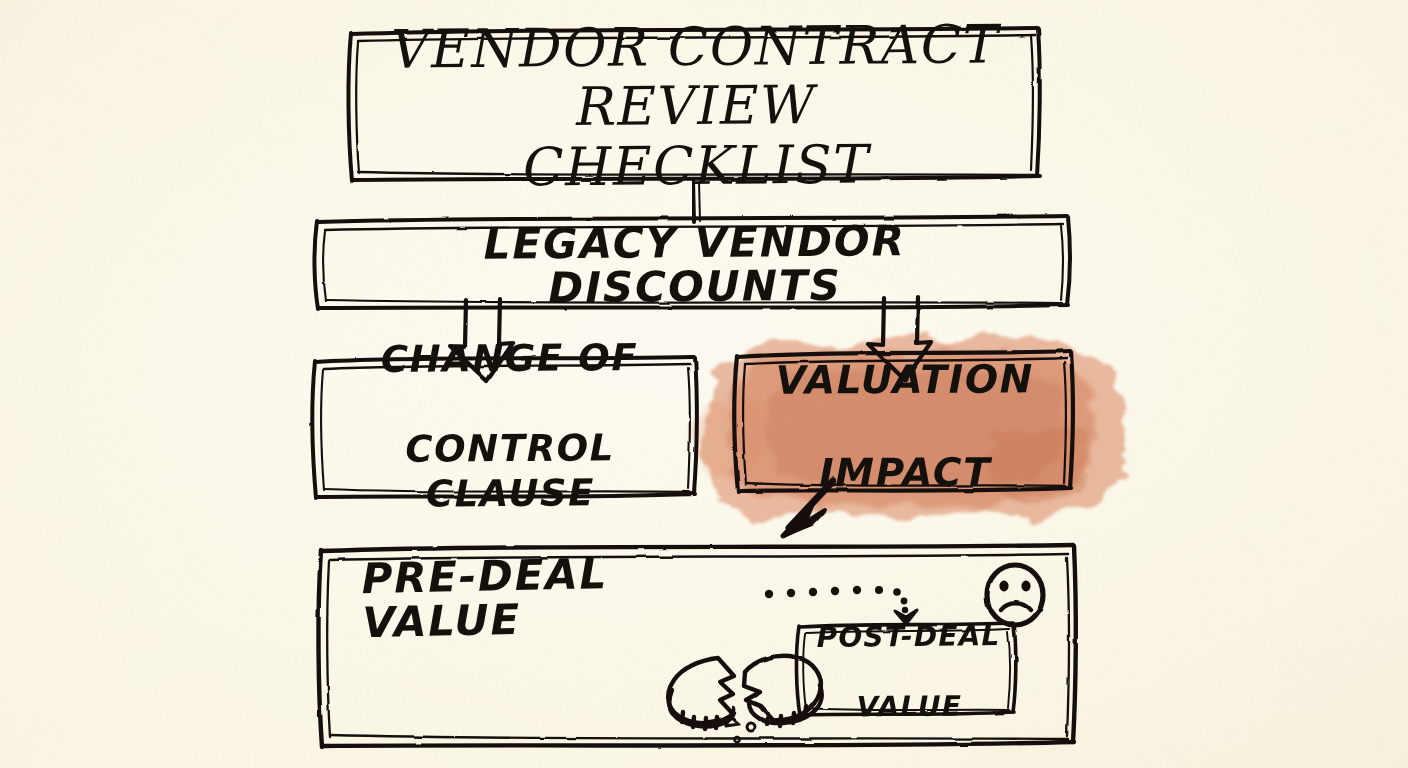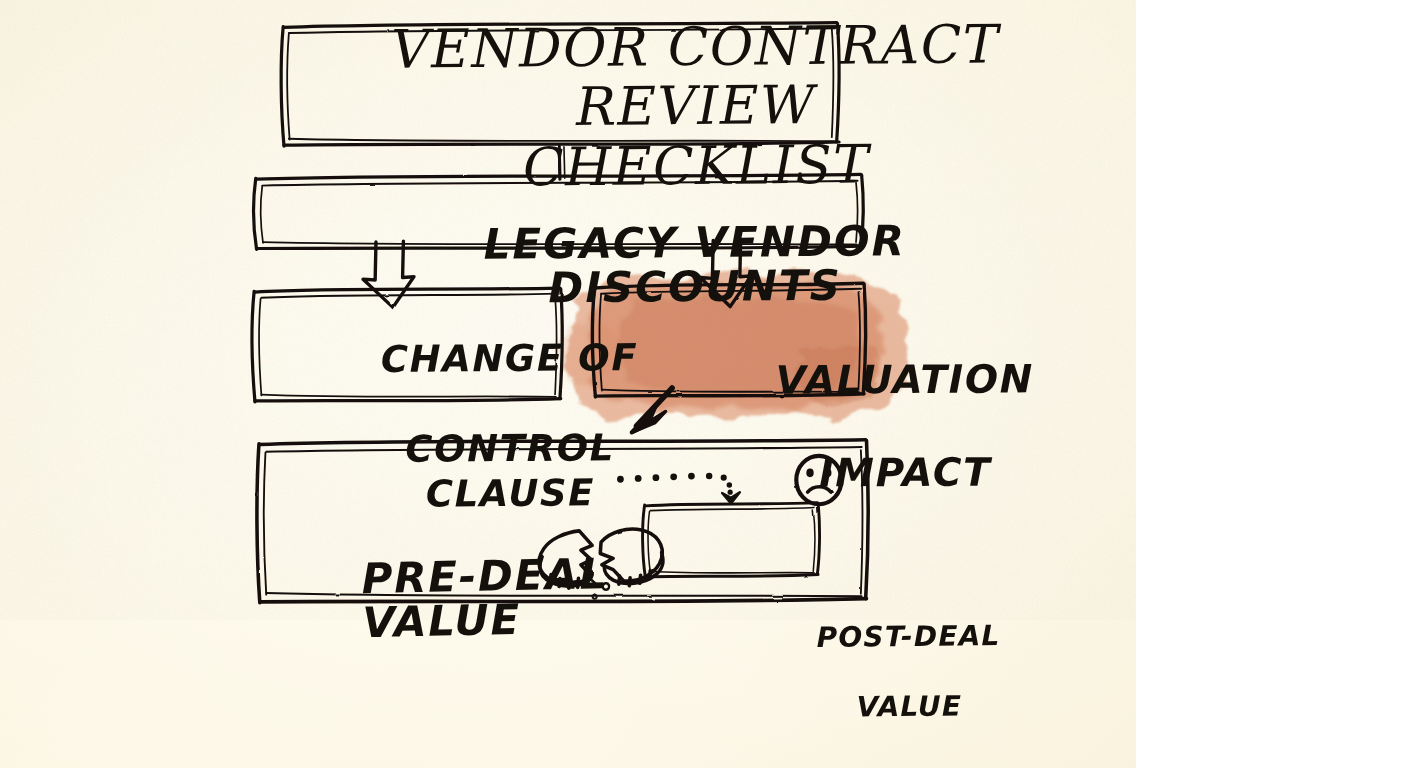--- a/index.html
+++ b/index.html
@@ -2,21 +2,21 @@
 <html><head>
 <meta charset="utf-8">
 <style>
   html, body {
     margin: 0;
     padding: 0;
     background: #ffffff;
   }
   #canvas {
     position: relative;
-    width: 1136px;
+    width: 1408px;
     height: 768px;
     overflow: hidden;
     background: #fbf6e4;
     font-family: "DejaVu Sans", sans-serif;
   }
   #paper {
     position: absolute;
     inset: 0;
     background:
       radial-gradient(ellipse 140% 120% at 48% 45%, rgba(255,253,244,0.95) 0%, rgba(252,247,228,0.55) 55%, rgba(243,234,208,0.35) 100%),

